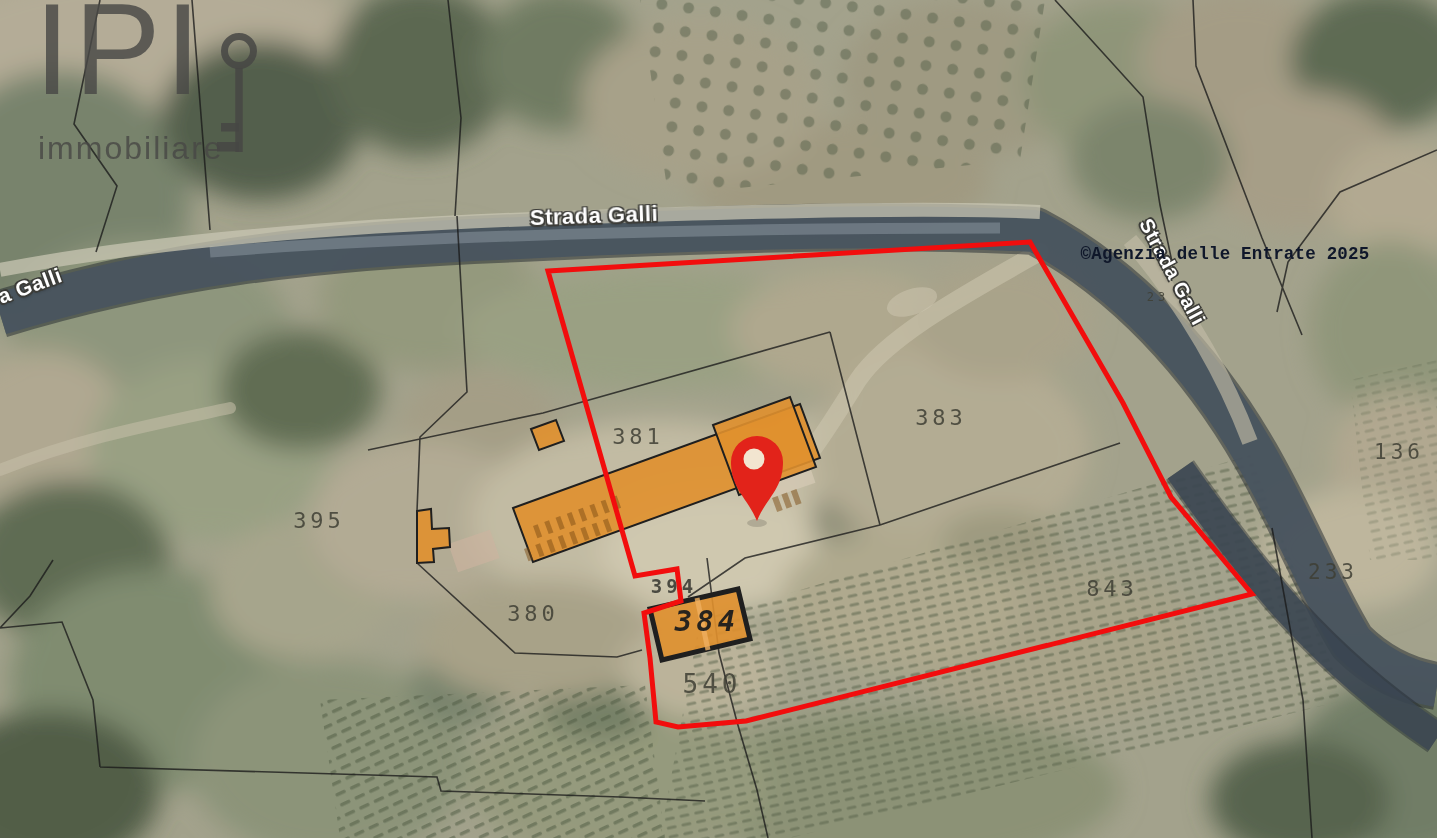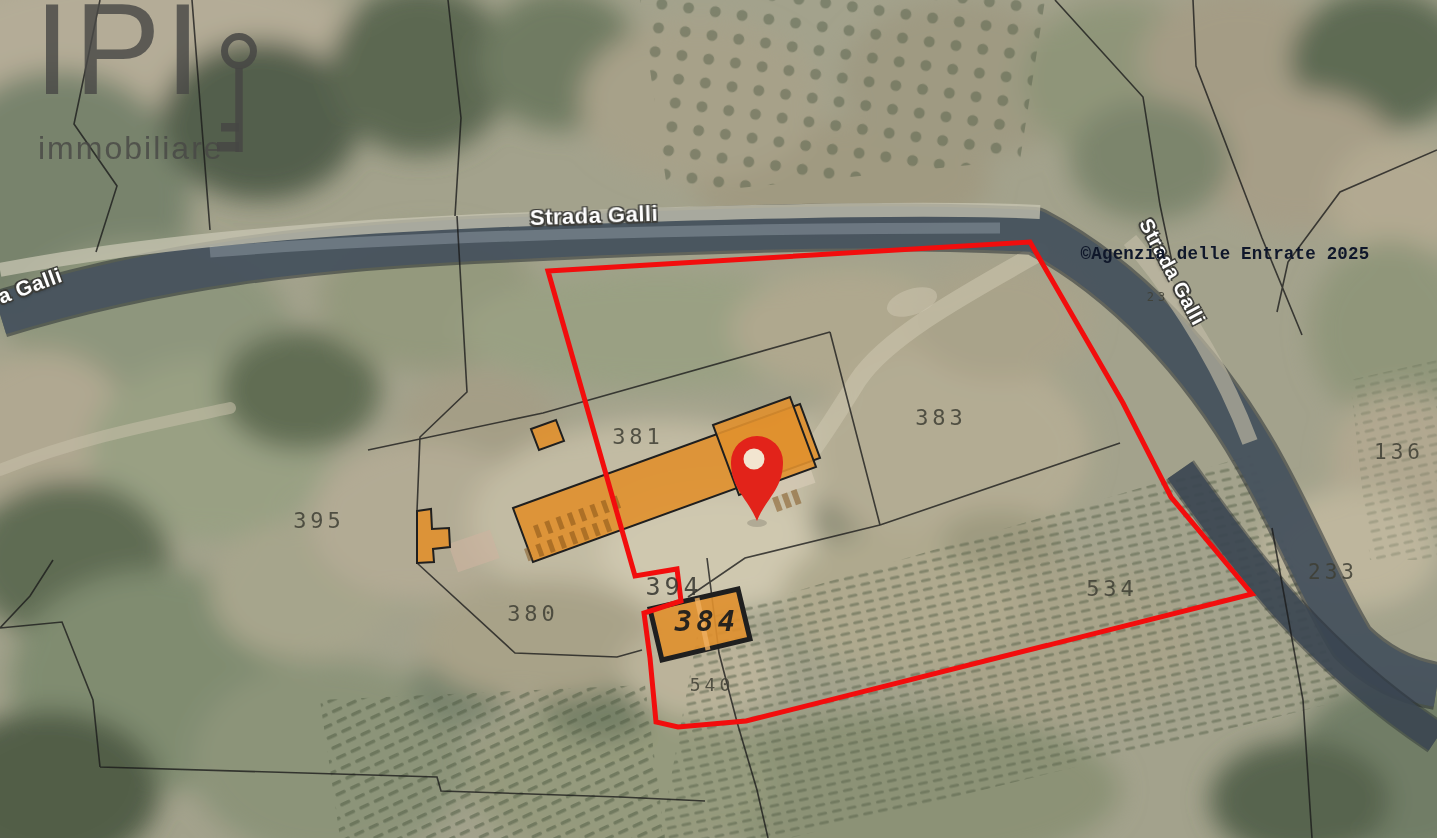--- a/index.html
+++ b/index.html
@@ -204,24 +204,24 @@
       <ellipse cx="757" cy="523" rx="10" ry="4" fill="#000" opacity="0.15"></ellipse>
       <path d="M757,521 C747,497 731,489 731,462 a26,26 0 1 1 52,0 c0,27 -16,35 -26,59 z" fill="#e2231a"></path>
       <circle cx="754" cy="459" r="10.5" fill="#f2e5d0"></circle>
     </g>
   </svg>
 
   <div class="parcel-label" style="left:638px;top:436px;font-size:22px;">381</div>
   <div class="parcel-label" style="left:941px;top:417px;font-size:22px;">383</div>
   <div class="parcel-label" style="left:294px;top:520px;font-size:22px;margin-left:25px;">395</div>
   <div class="parcel-label" style="left:533px;top:613px;font-size:22px;text-align:right;">380</div>
-  <div class="parcel-label mid" style="left:674px;top:586px;font-size:25px;">394</div>
+  <div class="parcel-label mid" style="left:674px;top:586px;font-size:19px;font-weight:bold;">394</div>
   <div class="parcel-label dark" style="left:707px;top:621px;font-size:29px;">384</div>
-  <div class="parcel-label" style="left:712px;top:684px;font-size:18px;">540</div>
-  <div class="parcel-label" style="left:1112px;top:588px;font-size:22px;">534</div>
+  <div class="parcel-label" style="left:712px;top:684px;font-size:26px;">540</div>
+  <div class="parcel-label" style="left:1112px;top:588px;font-size:22px;">843</div>
   <div class="parcel-label" style="left:1333px;top:572px;font-size:21px;text-align:center;">233</div>
   <div class="parcel-label" style="left:1399px;top:452px;font-size:21px;">136</div>
   <div class="parcel-label" style="left:1158px;top:297px;font-size:12px;">23</div>
 
   <div class="road-label" style="left:594px;top:216px;font-size:22px;transform:translate(-50%,-50%) rotate(-2deg);">Strada Galli</div>
   <div class="road-label" style="left:30px;top:286px;font-size:21px;transform:translate(-50%,-50%) rotate(-20deg);">a Galli</div>
   <div class="road-label" style="left:1172px;top:272px;font-size:20px;transform:translate(-50%,-50%) rotate(62deg);">Strada Galli</div>
 
   <div class="copyright">©Agenzia delle Entrate 2025</div>
 

